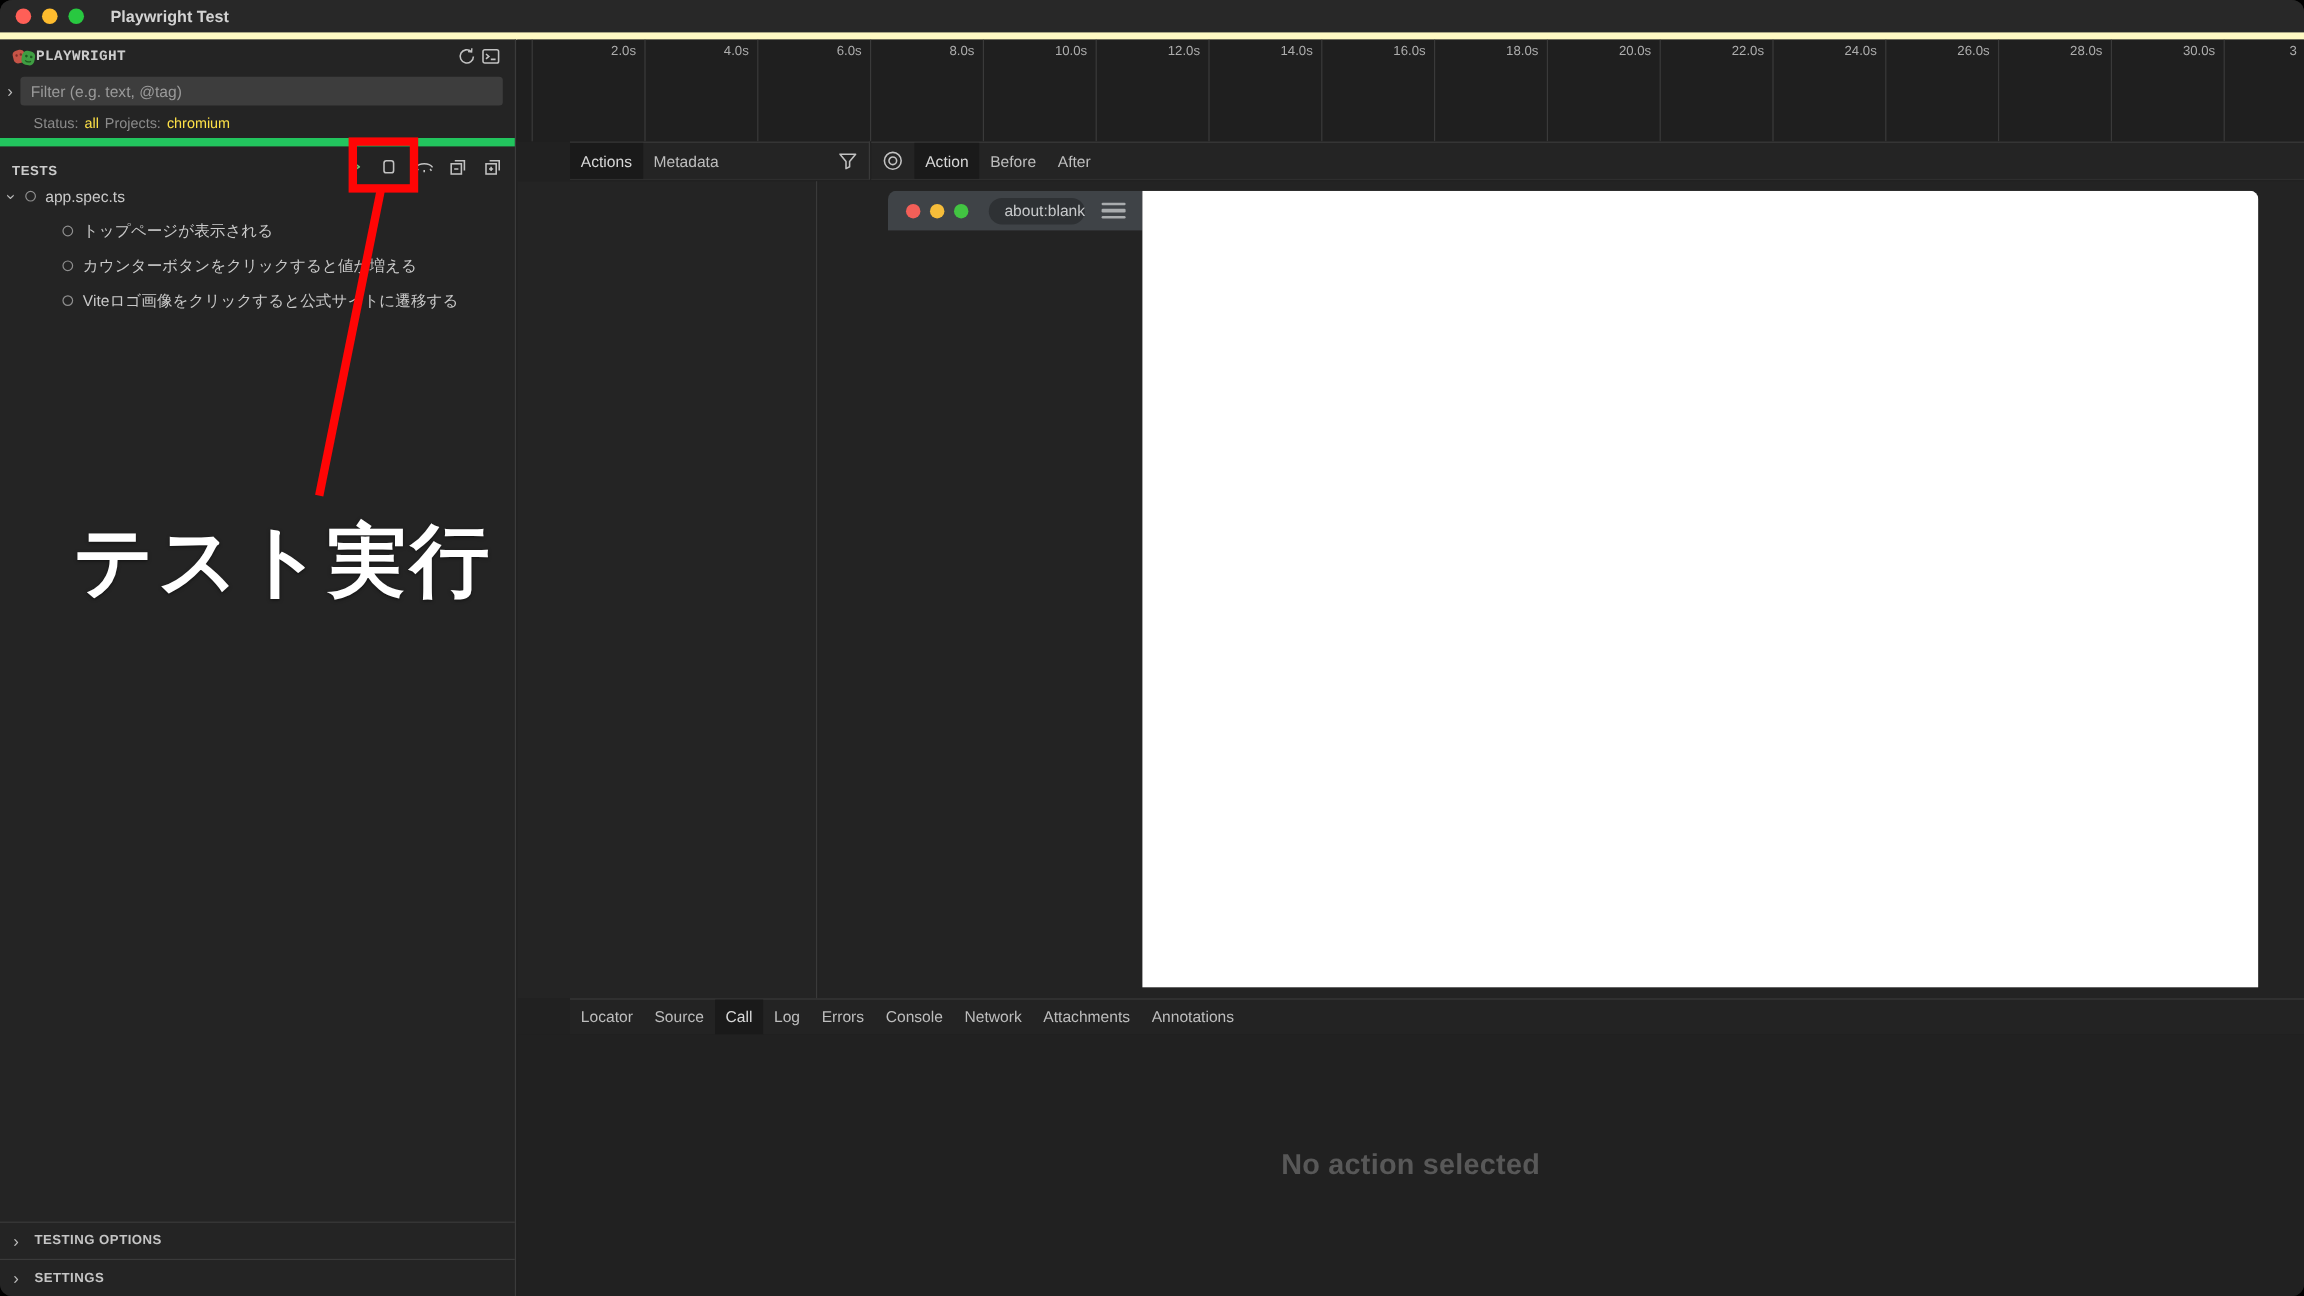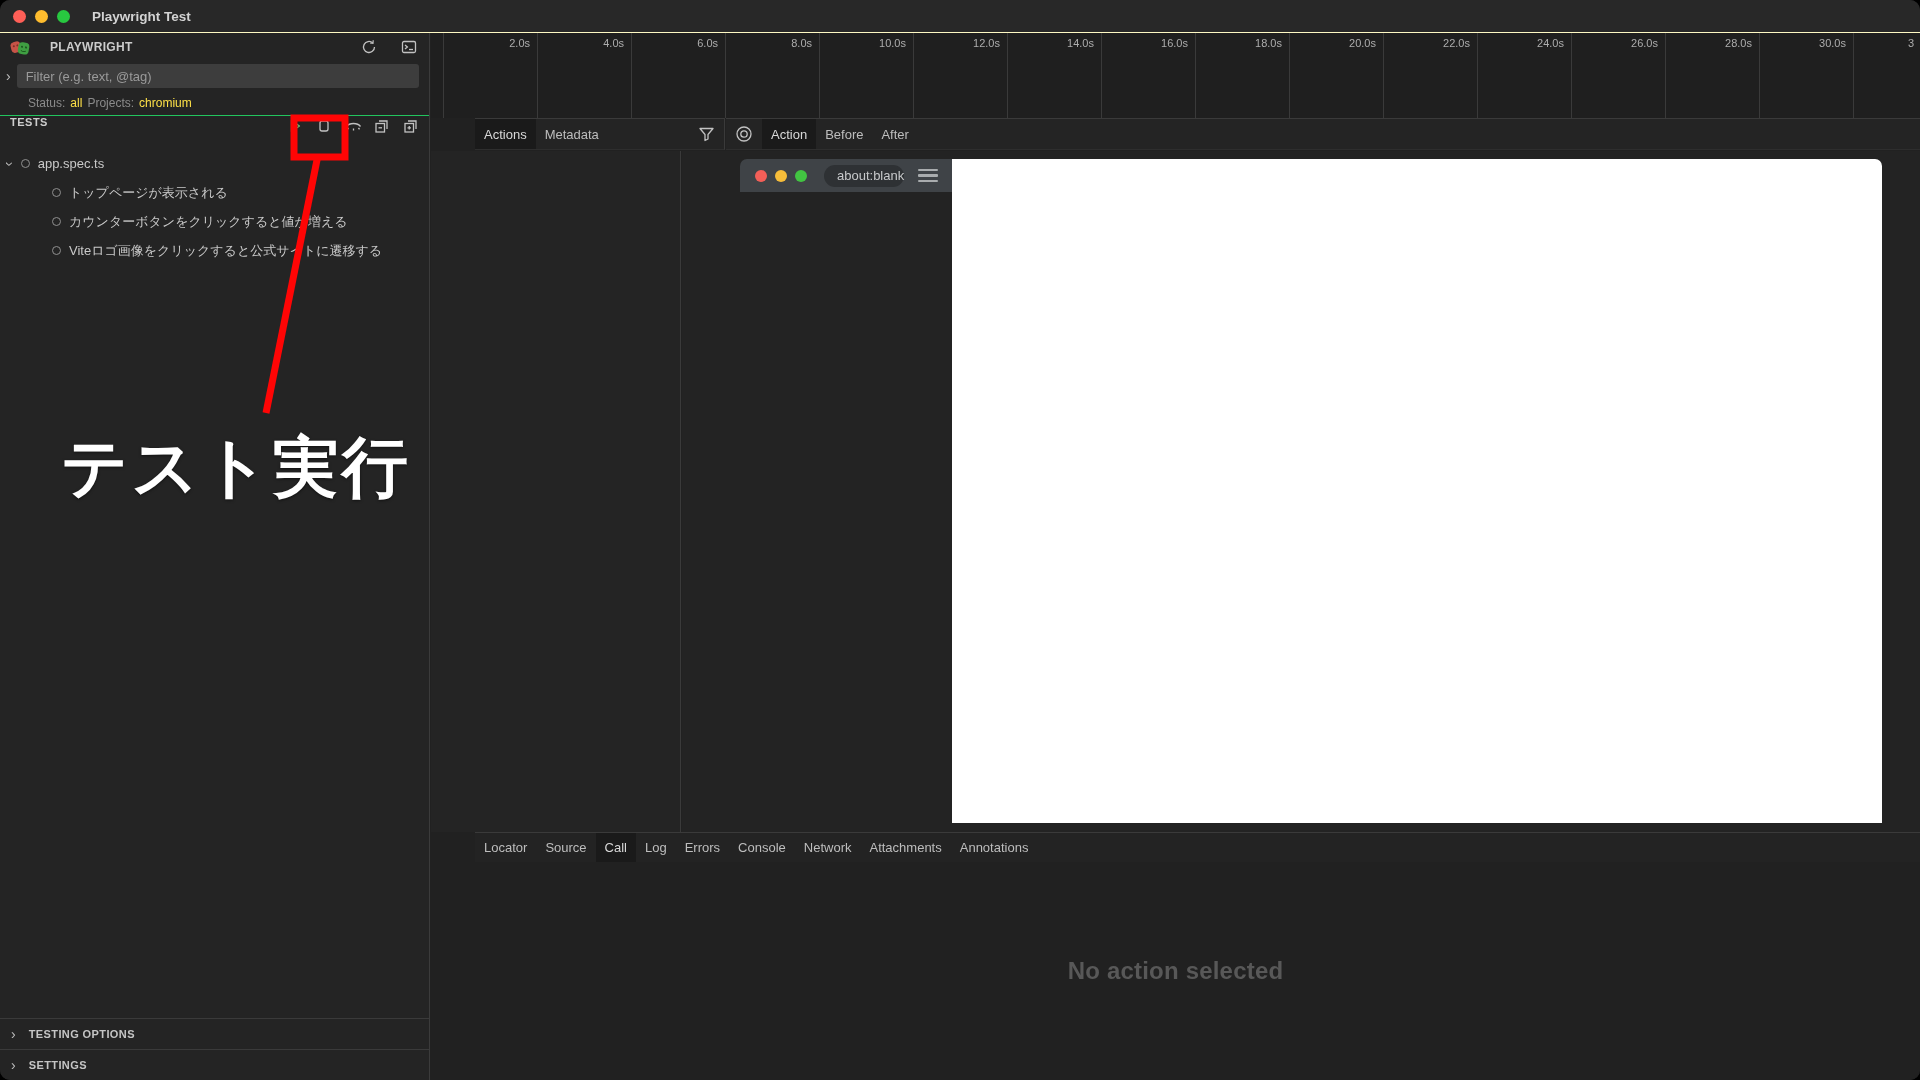--- a/index.html
+++ b/index.html
@@ -2,43 +2,43 @@
 <html><head>
 <meta charset="utf-8">
 <style>
   * { margin:0; padding:0; box-sizing:border-box; }
   html,body { background:#000; font-family:"Liberation Sans","DejaVu Sans",sans-serif; }
   .window { position:relative; width:1920px; height:1080px; background:#212121; overflow:hidden;
             border-radius:10px; color:#c7c7c7; font-size:13px; }
 
   
   .titlebar { position:absolute; left:0; top:0; width:1920px; height:33px; background:#282828;
-              display:flex; align-items:center; border-bottom:1px solid #fef9c3; }
+              display:flex; align-items:center; border-bottom:6px solid #fef9c3; }
   .tl-dot { width:13px; height:13px; border-radius:50%; margin-left:9px; }
   .tl-dot:first-child { margin-left:13px; }
   .win-title { margin-left:22px; font-weight:bold; font-size:13.5px; color:#d3d3d3; }
 
   
   .sidebar { position:absolute; left:0; top:33px; bottom:0; width:430px; background:#242424;
              border-right:1px solid #3b3b3b; display:flex; flex-direction:column; }
-  .brand-row { height:28px; display:flex; align-items:center; padding:0 10px; gap:20px; }
+  .brand-row { height:28px; display:flex; align-items:center; padding:0 10px; gap:0;font-family:Liberation Mono, monospace; }
   .brand-label { font-weight:bold; font-size:12px; color:#cccccc; letter-spacing:.3px; }
   .brand-spacer { flex:1; }
   .icon-btn { display:flex; align-items:center; justify-content:center; width:20px; height:20px; cursor:pointer; }
   .icon-btn svg { display:block; }
   .filter-row { height:30px; display:flex; align-items:center; padding:0 10px 0 6px; gap:6px; }
   .chev { color:#bdbdbd; font-size:14px; line-height:1; display:inline-block; }
   .chev.down { transform:rotate(90deg); }
   .filter-input { flex:1; height:24px; background:#3d3d3d; border:none; border-radius:3px;
                   color:#cccccc; font-size:13px; padding:0 9px; outline:none;
                   font-family:"Liberation Sans","DejaVu Sans",sans-serif; }
   .filter-input::placeholder { color:#9a9a9a; }
   .status-row { height:24px; display:flex; align-items:center; padding-left:28px; font-size:12px; gap:5px; }
   .muted { color:#8b8b8b; } .lit { color:#fde047; }
-  .tests-header { height:34px; border-top:1px solid #22c55e; display:flex; align-items:flex-start;
+  .tests-header { height:34px; border-top:7px solid #22c55e; display:flex; align-items:flex-end;
                   padding:0 8px 0 10px; }
   .tests-title { font-weight:bold; font-size:11px; letter-spacing:.5px; color:#cccccc; }
   .tests-toolbar { margin-left:auto; display:flex; align-items:center; gap:9px; }
   .tree { }
   .tree-row { height:29px; display:flex; align-items:center; gap:8px; font-size:13px; color:#c9c9c9; cursor:pointer; }
   .file-row { padding-left:8px; }
   .case-row { padding-left:52px; }
   .circle { width:9px; height:9px; border:1.4px solid #8f8f8f; border-radius:50%; flex:none; }
   .sidebar-spacer { flex:1; }
   .section-row { height:31px; border-top:1px solid #3a3a3a; display:flex; align-items:center;

